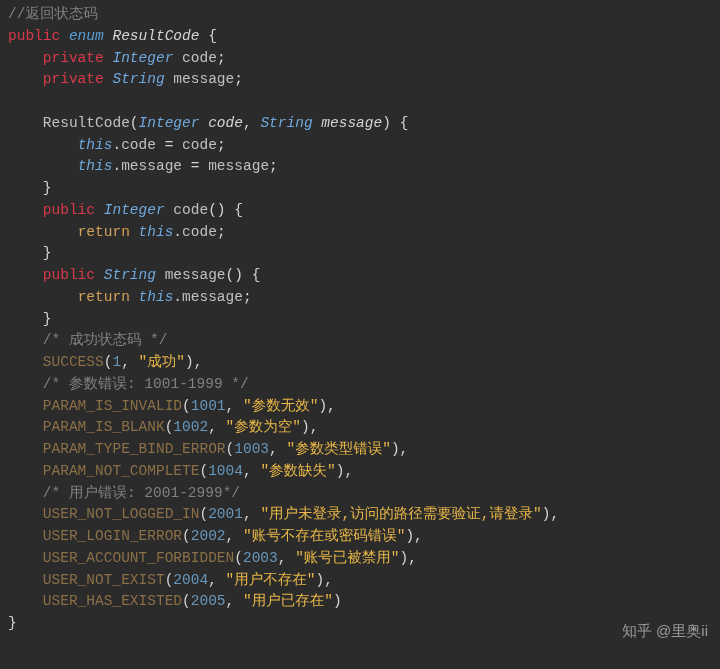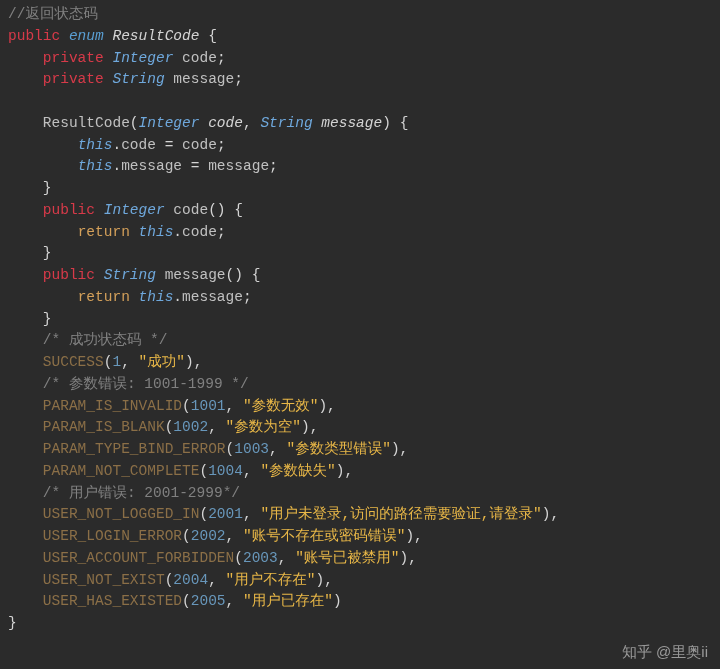--- a/index.html
+++ b/index.html
@@ -27,21 +27,21 @@
     .const { color: #8b6f47; }
     .num { color: #6897bb; }
     .str { color: #e8b747; }
     .punct { color: #d4d4d4; }
     .op { color: #d4d4d4; }
     .this { color: #6fa8dc; font-style: italic; }
     .method { color: #c0c0c0; }
     .return { color: #d4a05a; }
     .watermark {
       position: absolute;
-      bottom: 6px;
+      bottom: 27px;
       right: 12px;
       color: #999;
       font-size: 15px;
       font-family: sans-serif;
     }
   </style>
 </head>
 <body>
 
 <div class="code"><span class="comment">//返回状态码</span>

